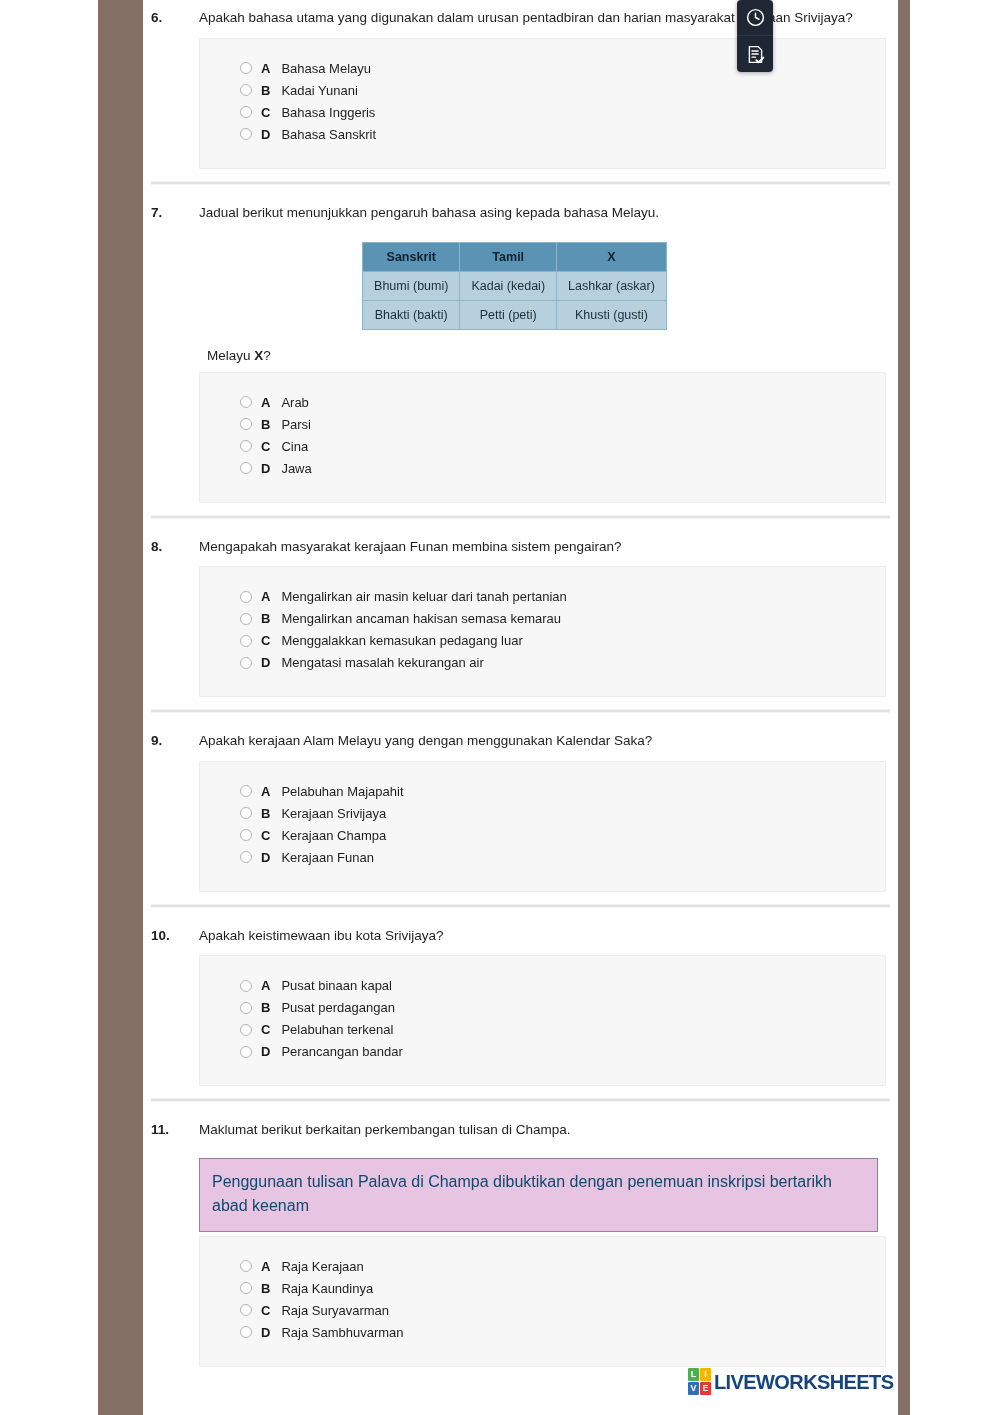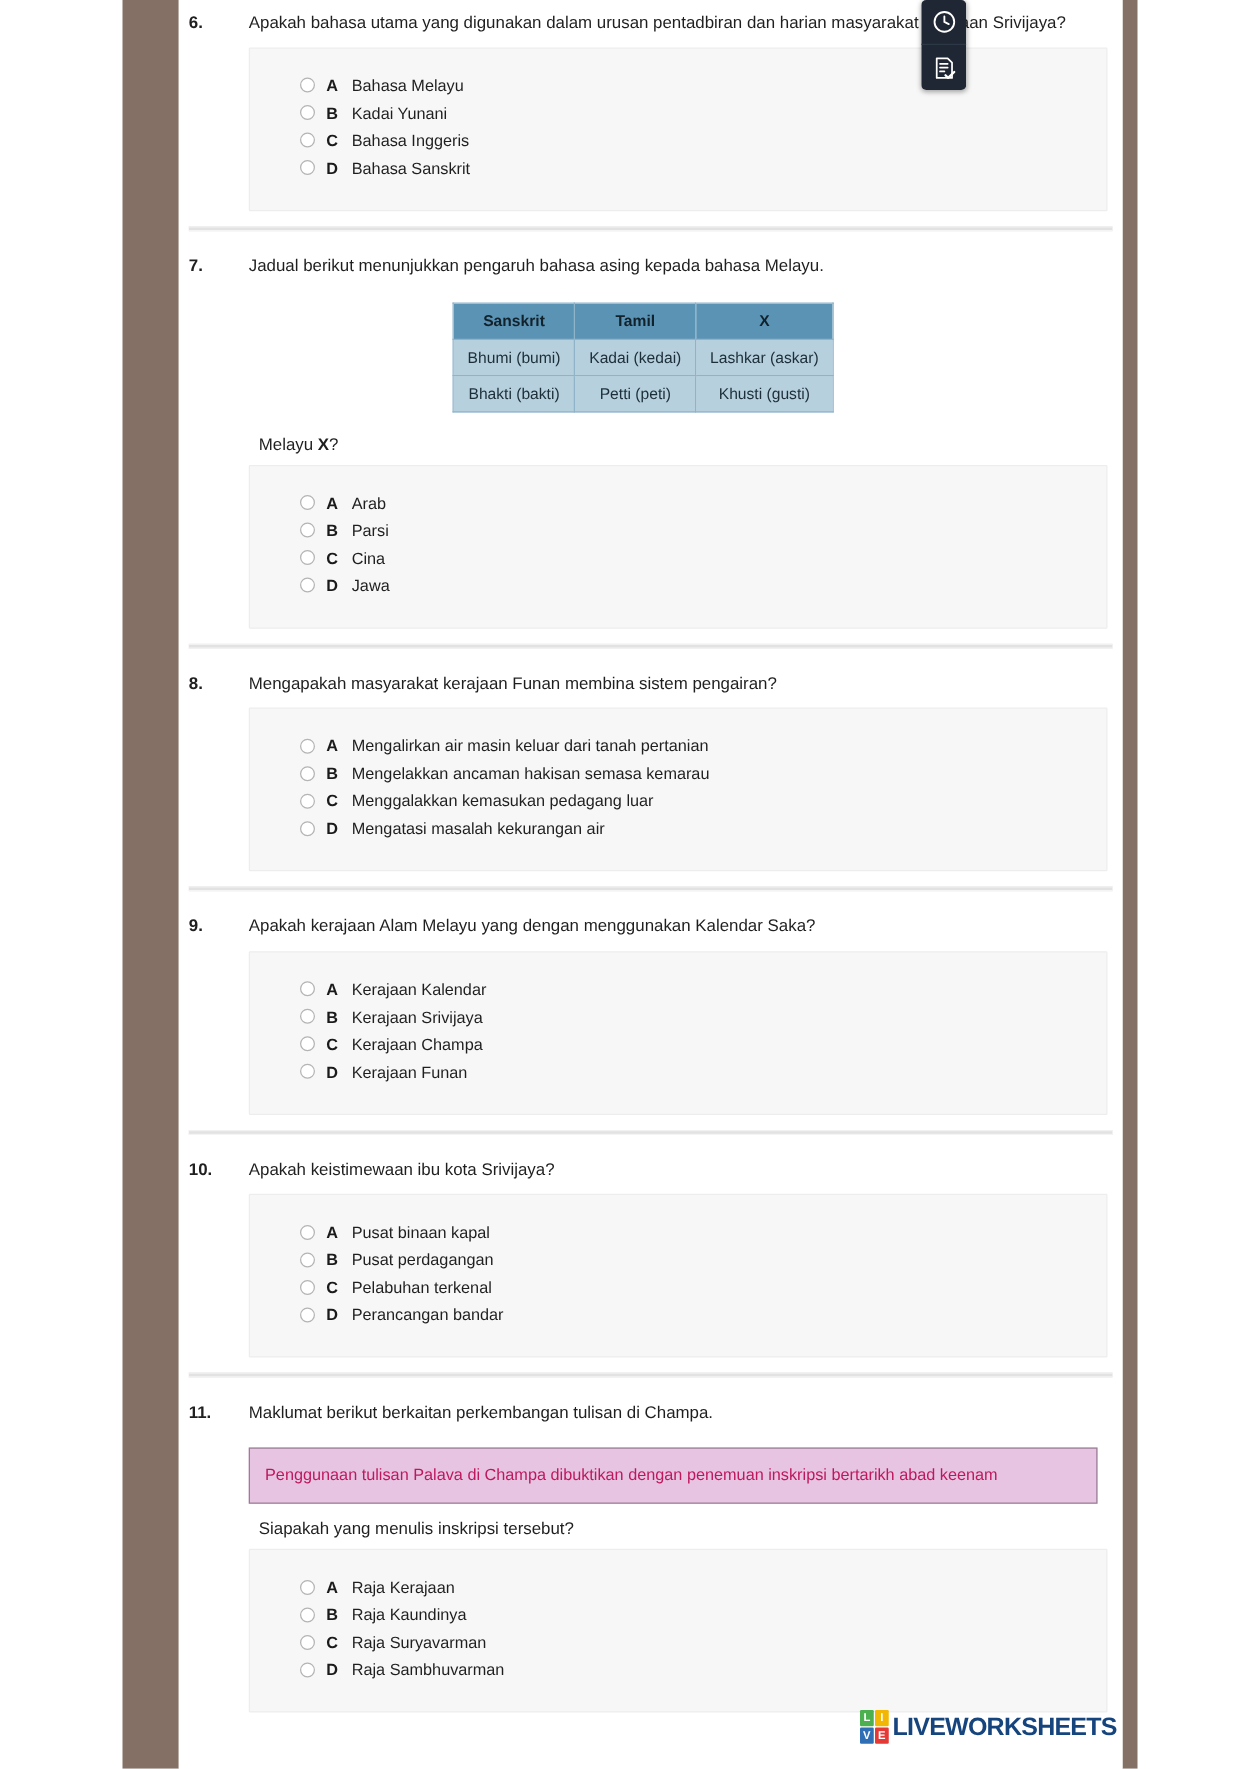--- a/index.html
+++ b/index.html
@@ -140,23 +140,23 @@
     text-align: center;
     color: #1c2f39;
   }
 
   
   .pink-box {
     margin: 12px 8px 4px 56px;
     background: #e7c4e2;
     border: 1px solid #9a7e96;
     padding: 11px 30px 13px 12px;
-    font-size: 13px;
+    font-size: 16px;
     line-height: 1.5;
-    color: #be185d;
+    color: #0c4a6e;
   }
 
   
   .tool-stack {
     position: absolute;
     left: 737px;
     top: 0;
     width: 36px;
     border-radius: 4px;
     overflow: hidden;
@@ -320,21 +320,21 @@
       </div>
       <div class="options">
         <div class="opt-row">
           <span class="radio"></span>
           <span class="opt-letter">A</span>
           <span class="opt-label">Mengalirkan air masin keluar dari tanah pertanian</span>
         </div>
         <div class="opt-row">
           <span class="radio"></span>
           <span class="opt-letter">B</span>
-          <span class="opt-label">Mengelakkan ancaman hakisan semasa kemarau</span>
+          <span class="opt-label">Mengalirkan ancaman hakisan semasa kemarau</span>
         </div>
         <div class="opt-row">
           <span class="radio"></span>
           <span class="opt-letter">C</span>
           <span class="opt-label">Menggalakkan kemasukan pedagang luar</span>
         </div>
         <div class="opt-row">
           <span class="radio"></span>
           <span class="opt-letter">D</span>
           <span class="opt-label">Mengatasi masalah kekurangan air</span>
@@ -346,21 +346,21 @@
 
     <div class="q-block">
       <div class="q-head">
         <div class="q-num">9.</div>
         <div class="q-text">Apakah kerajaan Alam Melayu yang dengan menggunakan Kalendar Saka?</div>
       </div>
       <div class="options">
         <div class="opt-row">
           <span class="radio"></span>
           <span class="opt-letter">A</span>
-          <span class="opt-label">Kerajaan Kalendar</span>
+          <span class="opt-label">Pelabuhan Majapahit</span>
         </div>
         <div class="opt-row">
           <span class="radio"></span>
           <span class="opt-letter">B</span>
           <span class="opt-label">Kerajaan Srivijaya</span>
         </div>
         <div class="opt-row">
           <span class="radio"></span>
           <span class="opt-letter">C</span>
           <span class="opt-label">Kerajaan Champa</span>
@@ -407,21 +407,20 @@
     <div class="divider"></div>
 
     <div class="q-block">
       <div class="q-head">
         <div class="q-num">11.</div>
         <div class="q-text">Maklumat berikut berkaitan perkembangan tulisan di Champa.</div>
       </div>
 
       <div class="pink-box">Penggunaan tulisan Palava di Champa dibuktikan dengan penemuan inskripsi bertarikh abad keenam</div>
 
-      <div class="q-sub">Siapakah yang menulis inskripsi tersebut?</div>
 
       <div class="options">
         <div class="opt-row">
           <span class="radio"></span>
           <span class="opt-letter">A</span>
           <span class="opt-label">Raja Kerajaan</span>
         </div>
         <div class="opt-row">
           <span class="radio"></span>
           <span class="opt-letter">B</span>

